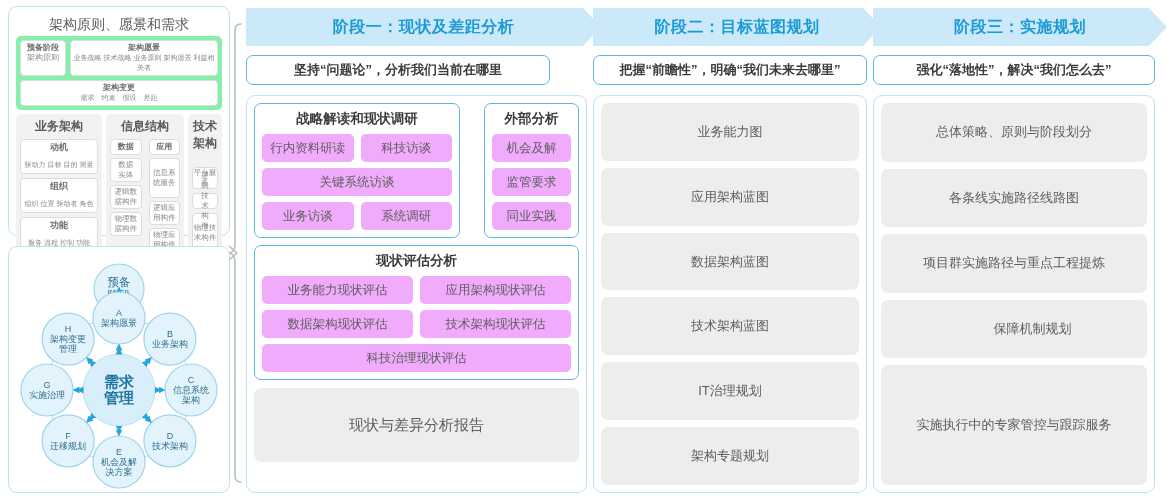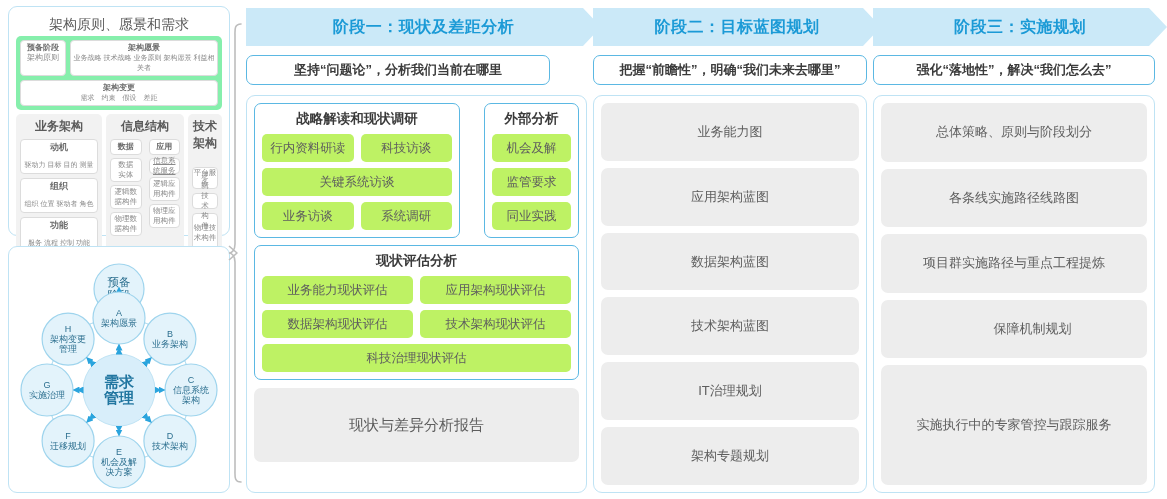--- a/index.html
+++ b/index.html
@@ -79,21 +79,21 @@
 
   
   .p1-top{display:flex;gap:24px;}
   .card{
     border:1px solid #5bb8e3;border-radius:7px;background:#fff;box-sizing:border-box;padding:6px 7px 7px;
   }
   .card-title{
     text-align:center;font-size:13.5px;font-weight:bold;color:#3b3b3b;margin-bottom:6px;
   }
   .chip{
-    background:#bef264;border-radius:5px;height:28px;
+    background:#f0abfc;border-radius:5px;height:28px;
     display:flex;align-items:center;justify-content:center;
     font-size:12.5px;color:#5e5e5e;box-sizing:border-box;
   }
   .chip-row{display:flex;gap:7px;margin-bottom:6px;}
   .chip-row:last-child{margin-bottom:0;}
   .chip.flex{flex:1;}
 
   .report{
     background:#ededed;border-radius:7px;
     display:flex;align-items:center;justify-content:center;
@@ -157,21 +157,21 @@
           <div class="hd">信息结构</div>
           <div class="row">
             <div style="flex:1;">
               <div class="cell f8" style="padding:2px 0;margin-bottom:3px;font-weight:bold;color:#6d6d6d;">数据</div>
               <div class="cell f75" style="padding:3px 4px;margin-bottom:3px;height:24px;display:flex;align-items:center;justify-content:center;">数据实体</div>
               <div class="cell f75" style="padding:3px 0;margin-bottom:3px;height:24px;display:flex;align-items:center;justify-content:center;">逻辑数据构件</div>
               <div class="cell f75" style="padding:3px 0;height:24px;display:flex;align-items:center;justify-content:center;">物理数据构件</div>
             </div>
             <div style="flex:1;margin-left:3px;">
               <div class="cell f8" style="padding:2px 0;margin-bottom:3px;font-weight:bold;color:#6d6d6d;">应用</div>
-              <div class="cell f75" style="padding:3px 0;margin-bottom:3px;height:16px;display:flex;align-items:center;justify-content:center;text-decoration:underline;">信息系统服务</div>
+              <div class="cell f75" style="padding:3px 0;margin-bottom:3px;height:40px;display:flex;align-items:center;justify-content:center;">信息系统服务</div>
               <div class="cell f75" style="padding:1px 0;margin-bottom:3px;height:24px;display:flex;align-items:center;justify-content:center;">逻辑应用构件</div>
               <div class="cell f75" style="padding:3px 0;height:24px;display:flex;align-items:center;justify-content:center;">物理应用构件</div>
             </div>
           </div>
         </div>
 
         <div class="arch-col" style="width:auto;flex:1;">
           <div class="hd">技术架构</div>
           <div class="cell f75" style="padding:3px 0;margin-bottom:4px;margin-top:15px;height:22px;display:flex;align-items:center;justify-content:center;">平台服务</div>
           <div class="cell f75" style="padding:3px 8px;margin-bottom:4px;height:16px;display:flex;align-items:center;justify-content:center;">逻辑技术构件</div>

